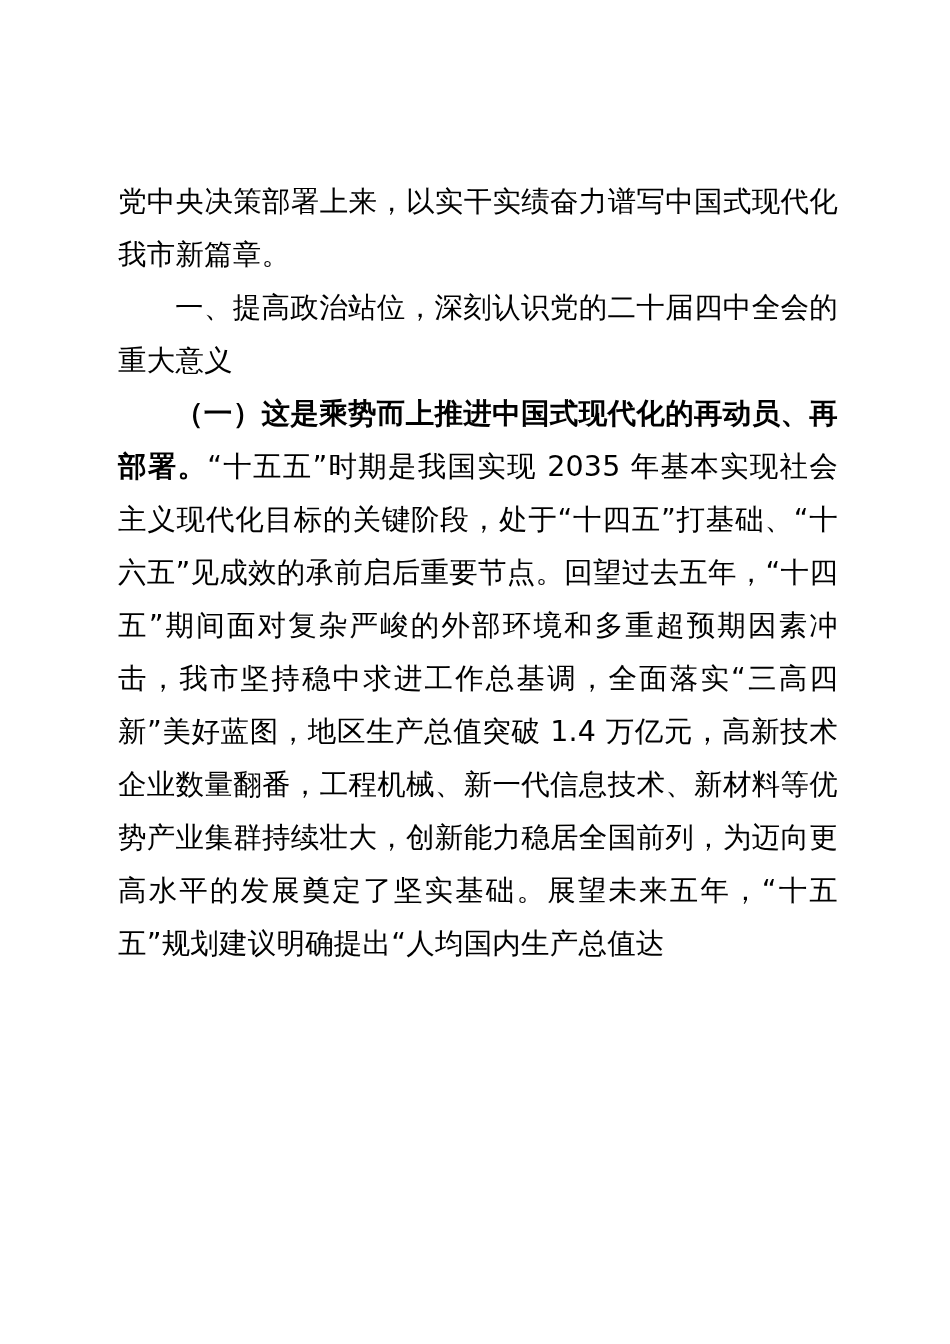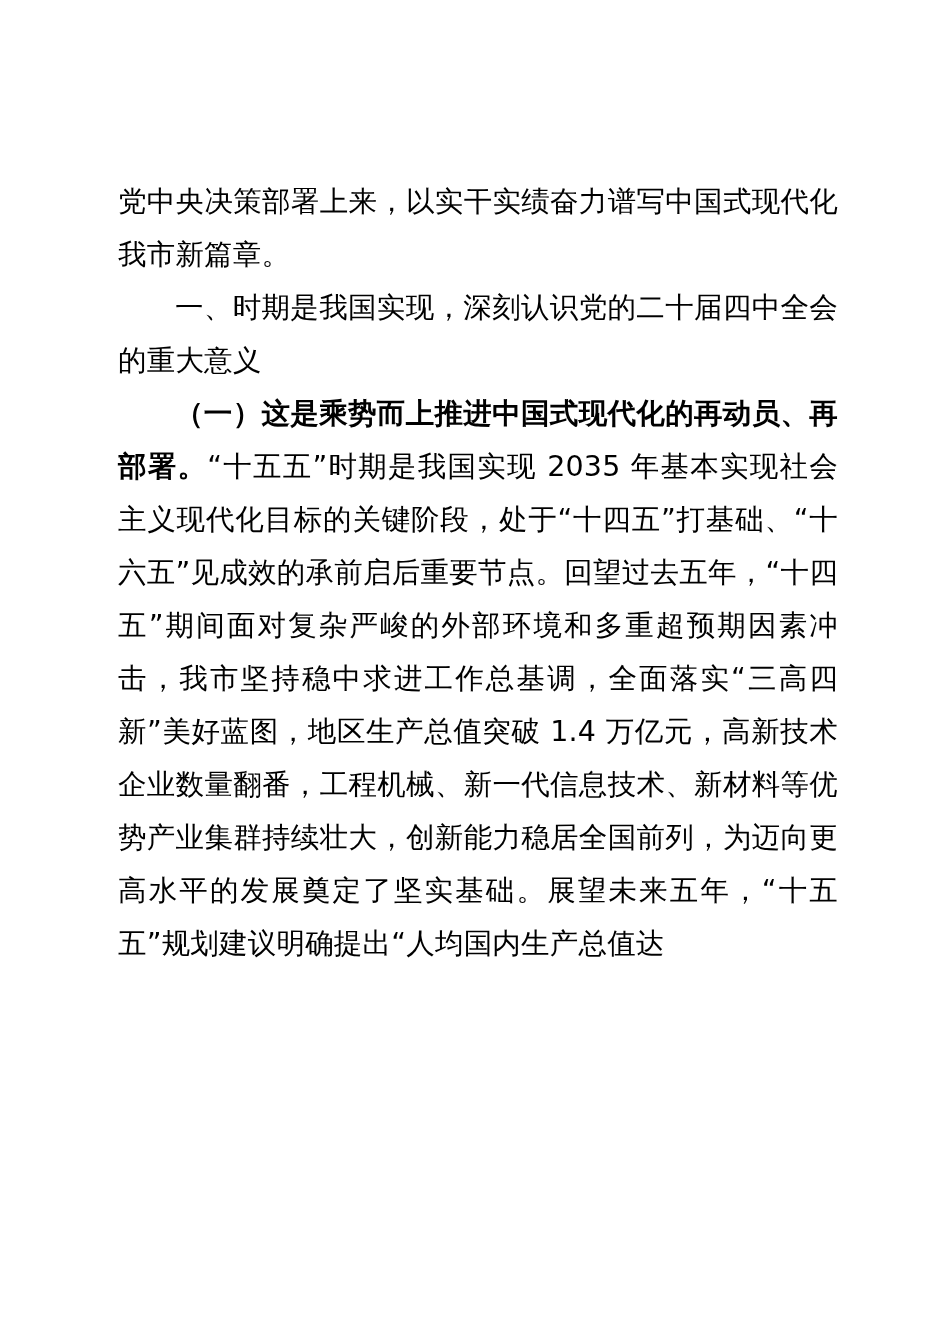--- a/index.html
+++ b/index.html
@@ -44,19 +44,19 @@
   }
 </style>
 </head>
 <body>
 
 <div class="page">
   <div class="doc-body">
 
     <p class="plain">党中央决策部署上来，以实干实绩奋力谱写中国式现代化我市新篇章。</p>
 
-    <p class="heading">一、时期是我国实现，深刻认识党的二十届四中全会的重大意义</p>
+    <p class="heading">一、提高政治站位，深刻认识党的二十届四中全会的重大意义</p>
 
 
     <p class="indent"><span class="bold">（一）这是乘势而上推进中国式现代化的再动员、再部署。</span><span>“十五五”时期是我国实现 2035 年基本实现社会主义现代化目标的关键阶段，处于“十四五”打基础、“十六五”见成效的承前启后重要节点。回望过去五年，“十四五”期间面对复杂严峻的外部环境和多重超预期因素冲击，我市坚持稳中求进工作总基调，全面落实“三高四新”美好蓝图，地区生产总值突破 1.4 万亿元，高新技术企业数量翻番，工程机械、新一代信息技术、新材料等优势产业集群持续壮大，创新能力稳居全国前列，为迈向更高水平的发展奠定了坚实基础。展望未来五年，“十五五”规划建议明确提出“人均国内生产总值达</span></p>
 
   </div>
 </div>
 
 </body></html>

